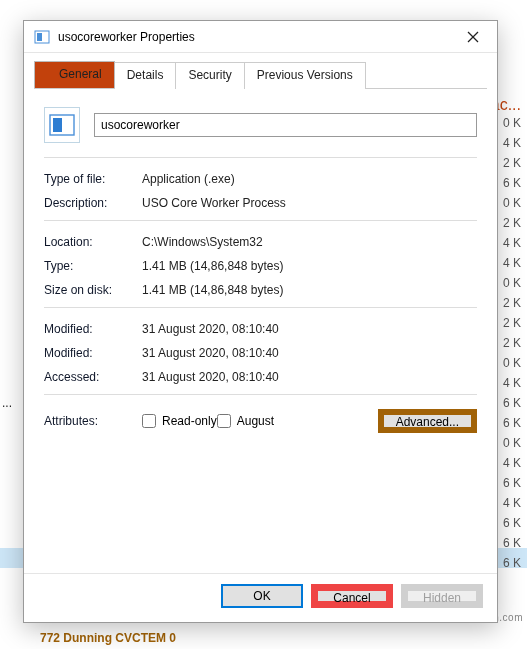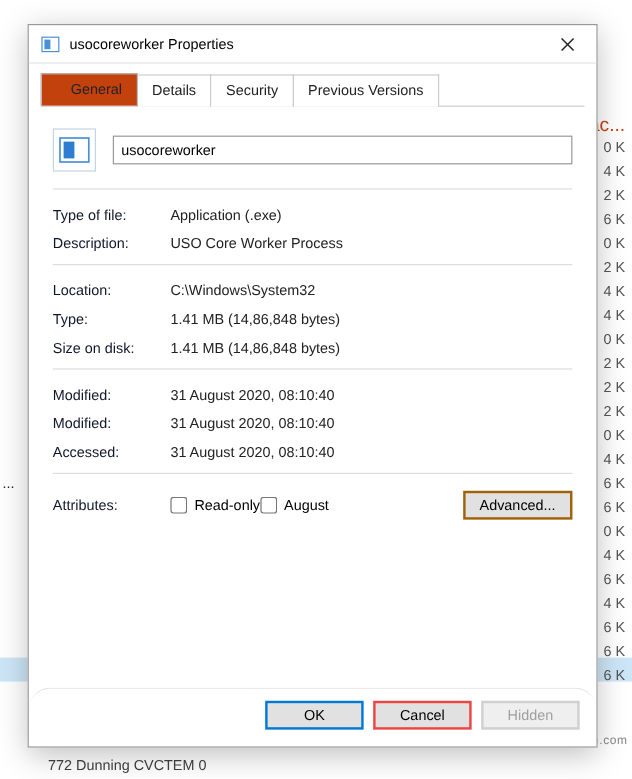--- a/index.html
+++ b/index.html
@@ -11,21 +11,21 @@
     width: 527px;
     height: 649px;
     overflow: hidden;
     position: relative;
   }
   .bg-hint { position: absolute; left: 0; top: 0; width: 100%; height: 100%; color: #555; }
   .bg-row { position: absolute; right: 6px; font-size: 12px; white-space: nowrap; }
   .bg-header { position: absolute; right: 6px; top: 96px; font-size: 16px; color: #c2410c; }
   .bg-highlight { position: absolute; left: 0; right: 0; height: 20px; background: #cde6f7; top: 548px; }
   .dots { position: absolute; left: 2px; top: 396px; font-size: 12px; color: #222; }
-  .bottom-text { position: absolute; left: 40px; bottom: 4px; font-size: 12px; color: #404040; }
+  .bottom-text { position: absolute; left: 40px; bottom: 4px; font-size: 12px; color: #a16207; font-weight: bold; }
   .watermark { position: absolute; right: 4px; bottom: 26px; font-size: 10px; color: #888; letter-spacing: 0.5px; }
 
   .dialog {
     position: absolute;
     left: 23px;
     top: 20px;
     width: 475px;
     height: 603px;
     background: #fff;
     border: 1px solid #999;
@@ -104,41 +104,40 @@
     font-size: 12px;
   }
 
   .attr-row { display: flex; align-items: center; }
   .chk { display: inline-flex; align-items: center; gap: 6px; }
   .chk input { width: 14px; height: 14px; margin: 0; }
   .adv-btn {
     margin-left: auto;
     height: 24px;
     min-width: 90px;
-    border: 2px solid #a16207;
+    border: 6px solid #a16207;
     background: #e1e1e1;
     font-family: inherit;
     font-size: 12px;
     padding: 0 12px;
   }
 
   .footer {
     display: flex;
     justify-content: flex-end;
     gap: 8px;
     padding: 10px 14px 14px;
     border-top: 1px solid #e5e5e5;
-    border-radius: 18px;
   }
   .btn {
     min-width: 82px;
     height: 24px;
     font-family: inherit;
     font-size: 12px;
-    border: 2px solid #ef4444;
+    border: 7px solid #ef4444;
     background: #e1e1e1;
     padding: 0 10px;
   }
   .btn.primary {
     border: 2px solid #0078d7;
     background: #e1e1e1;
   }
   .btn.disabled {
     color: #a0a0a0;
     background: #efefef;

